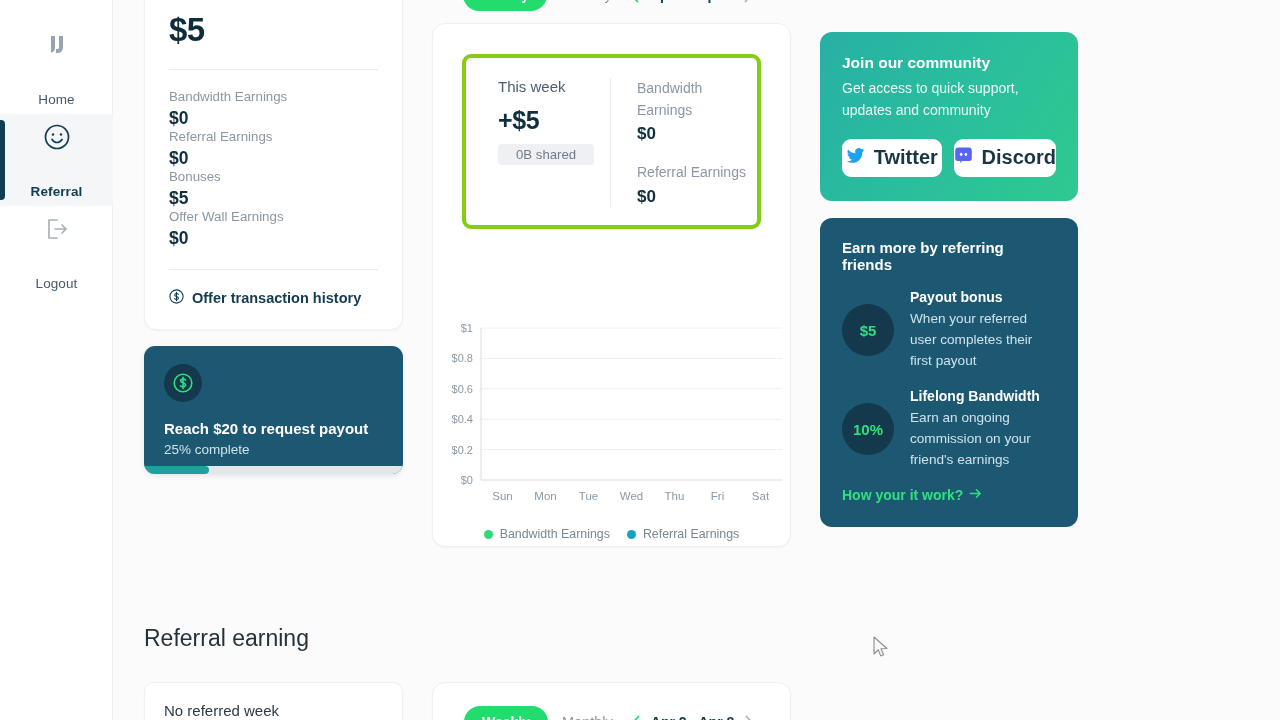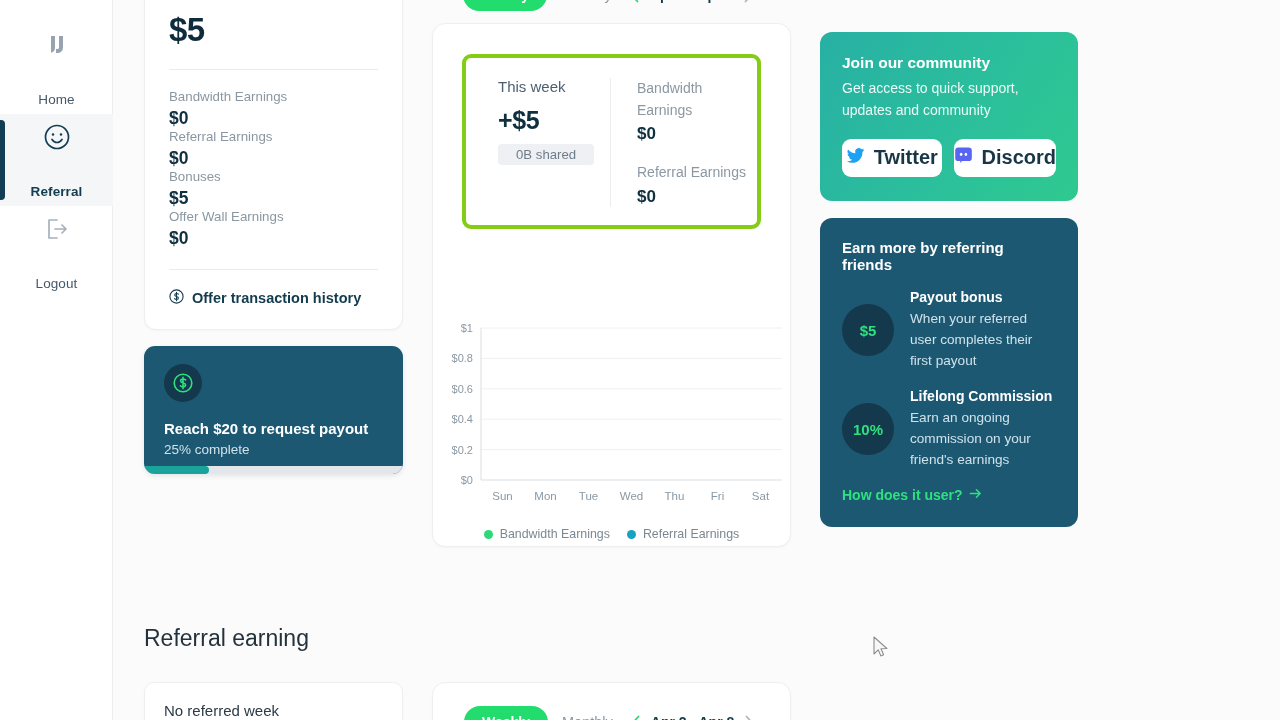--- a/index.html
+++ b/index.html
@@ -385,27 +385,27 @@
             <div class="refer-circle">$5</div>
             <div>
               <div class="refer-h">Payout bonus</div>
               <div class="refer-p">When your referred user completes their first payout</div>
             </div>
           </div>
 
           <div class="refer-row">
             <div class="refer-circle">10%</div>
             <div>
-              <div class="refer-h">Lifelong Commission</div>
+              <div class="refer-h">Lifelong Bandwidth</div>
               <div class="refer-p">Earn an ongoing commission on your friend's earnings</div>
             </div>
           </div>
 
           <a class="how-link">
-            <span>How does it user?</span>
+            <span>How your it work?</span>
             <span>
               <svg width="13" height="13" viewBox="0 0 14 14">
                   <path d="M1.5 7h10.5M8 3l4 4-4 4" fill="none" stroke="#2fe07f" stroke-width="1.7" stroke-linecap="round" stroke-linejoin="round"></path>
                 </svg>
             </span>
           </a>
         </section>
       </div>
     </div>
 

